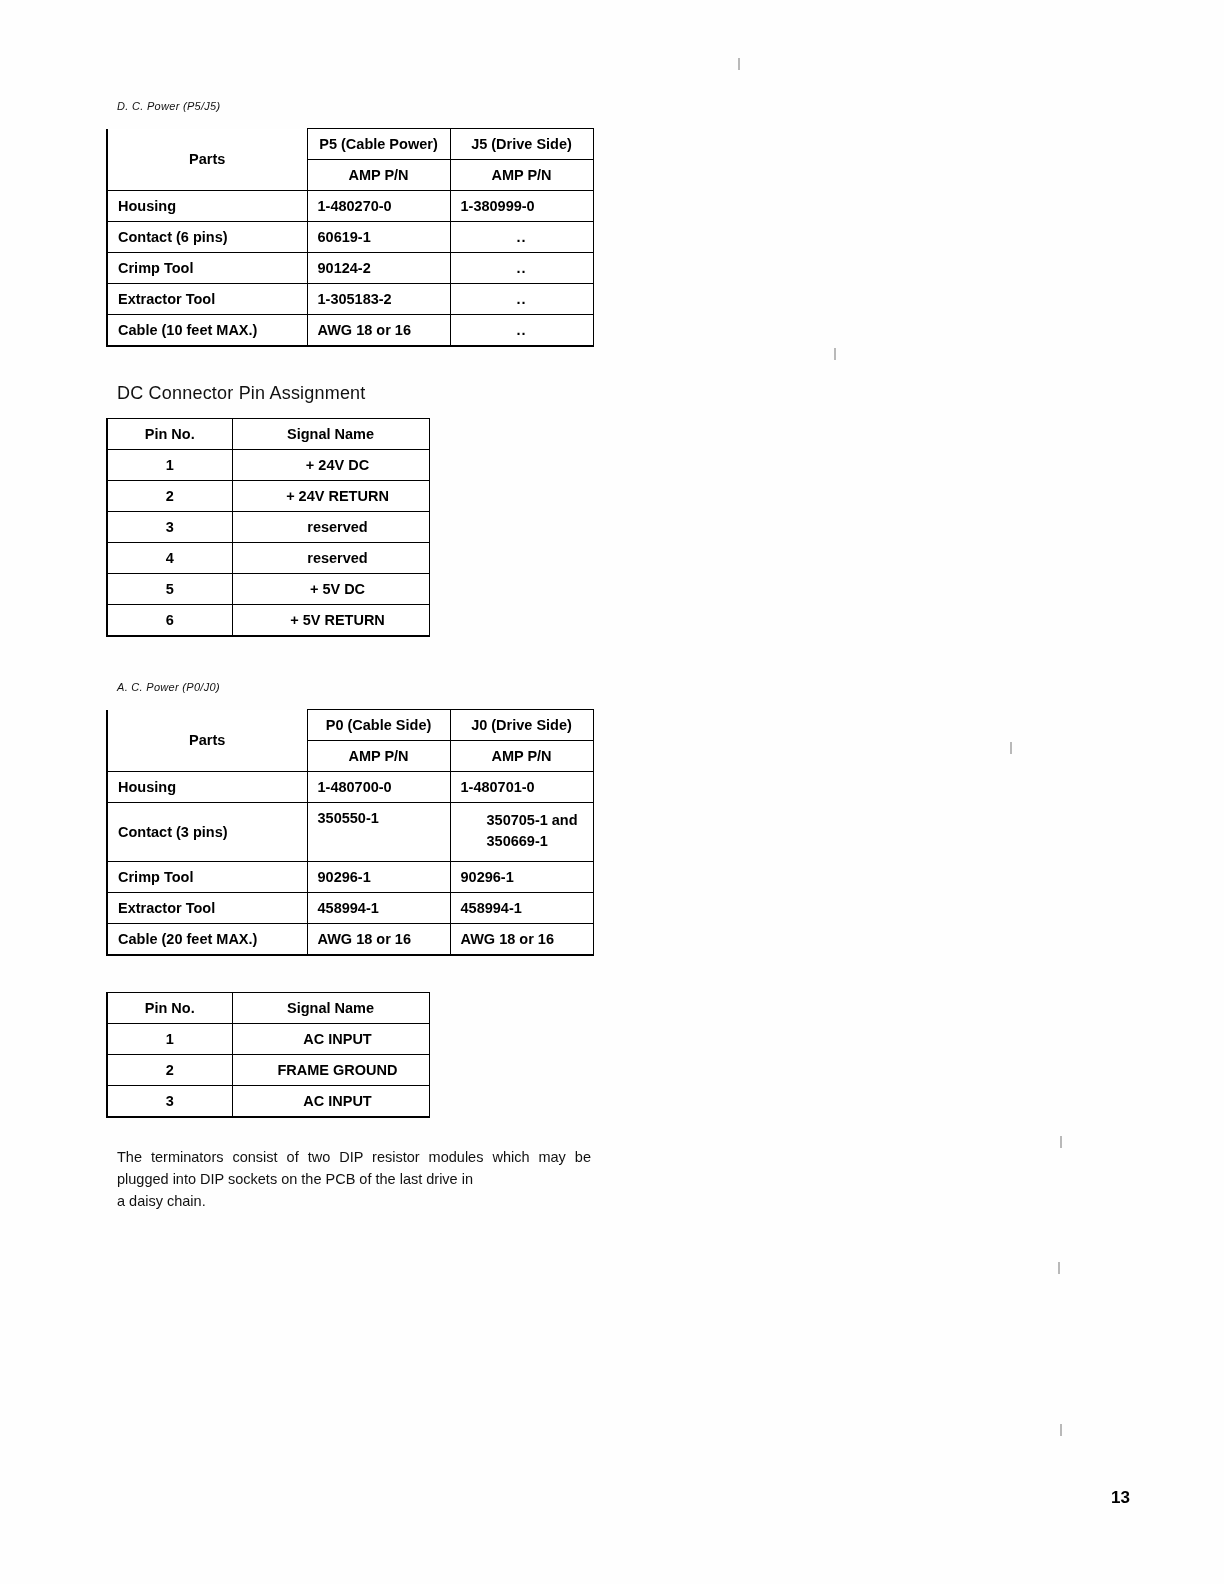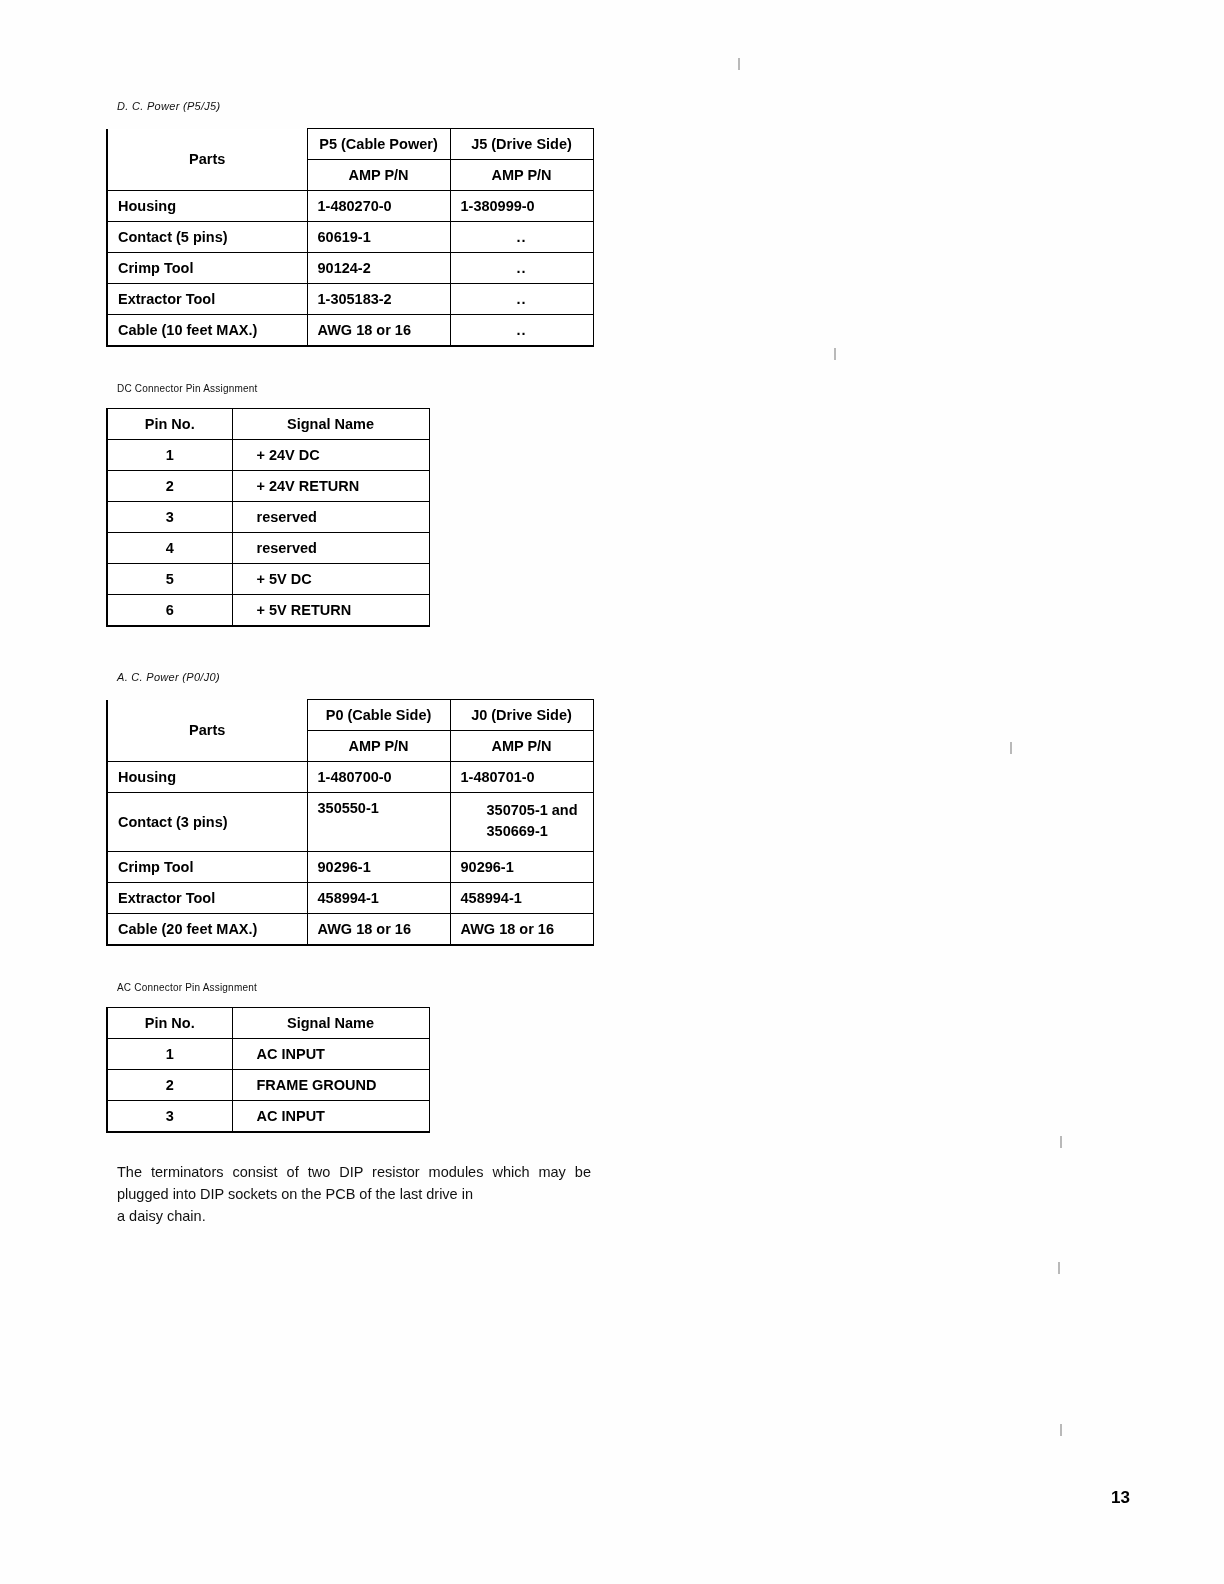--- a/index.html
+++ b/index.html
@@ -31,21 +31,21 @@
 
   
   .sec-title-italic {
     font-style: italic;
     font-size: 11px;
     letter-spacing: 0.3px;
     margin: 0 0 16px 11px;
     color: #111;
   }
   .sec-title-plain {
-    font-size: 10px;
+    font-size: 18px;
     letter-spacing: 0.2px;
     margin: 0 0 14px 11px;
     color: #111;
   }
 
   
   table {
     border-collapse: collapse;
     table-layout: fixed;
   }
@@ -95,21 +95,21 @@
   .pin-table {
     width: 322px;
   }
   .pin-table col.p1 { width: 125px; }
   .pin-table col.p2 { width: 197px; }
   .pin-table td {
     height: 15px;
   }
   .pin-table .hdr { text-align: center; }
   .pin-table .pin-no { text-align: center; }
-  .pin-table .sig { text-align: left; padding-left: 24px; }
+  .pin-table .sig { text-align: center; padding-left: 24px; }
 
   .spacer-28 { height: 28px; }
   .spacer-36 { height: 36px; }
   .spacer-44 { height: 44px; }
 
   
   .term-head {
     font-size: 14.5px;
     font-weight: bold;
     letter-spacing: 0.6px;
@@ -173,21 +173,21 @@
         <tr>
           <td class="hdr">AMP P/N</td>
           <td class="hdr">AMP P/N</td>
         </tr>
         <tr>
           <td class="rowlabel">Housing</td>
           <td class="val">1-480270-0</td>
           <td class="val">1-380999-0</td>
         </tr>
         <tr>
-          <td class="rowlabel">Contact (5 pins)</td>
+          <td class="rowlabel">Contact (6 pins)</td>
           <td class="val">60619-1</td>
           <td class="dash">..</td>
         </tr>
         <tr>
           <td class="rowlabel">Crimp Tool</td>
           <td class="val">90124-2</td>
           <td class="dash">..</td>
         </tr>
         <tr>
           <td class="rowlabel">Extractor Tool</td>
@@ -288,21 +288,20 @@
         <tr>
           <td class="rowlabel" style="border-bottom:2px solid #000;">Cable (20 feet MAX.)</td>
           <td class="val" style="border-bottom:2px solid #000;">AWG 18 or 16</td>
           <td class="val" style="border-bottom:2px solid #000;">AWG 18 or 16</td>
         </tr>
       </tbody>
     </table>
 
     <div class="spacer-36"></div>
 
-    <div class="sec-title-plain">AC Connector Pin Assignment</div>
 
     <table class="pin-table">
       <colgroup>
           <col class="p1">
           <col class="p2">
         </colgroup>
       <tbody>
         <tr>
           <td class="hdr thick-left">Pin No.</td>
           <td class="hdr">Signal Name</td>

